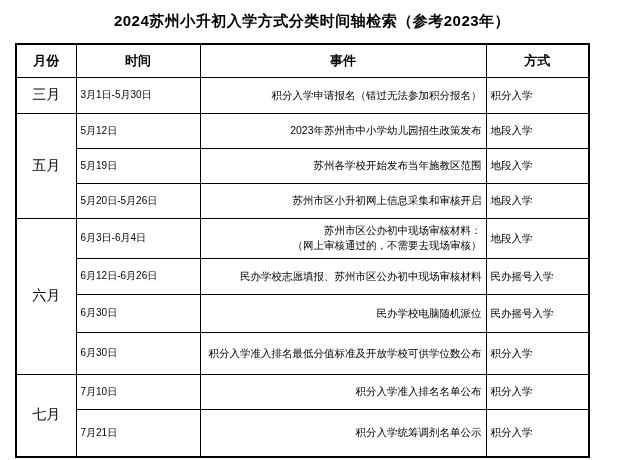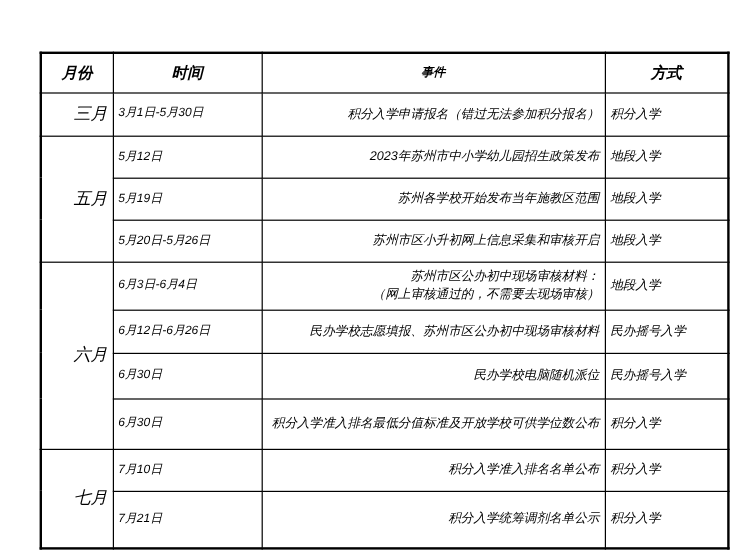--- a/index.html
+++ b/index.html
@@ -22,51 +22,50 @@
     text-align: center;
     font-size: 15px;
     font-weight: bold;
     letter-spacing: 0.5px;
     padding-top: 12px;
     margin: 0;
     color: #000000;
   }
   table.timeline {
     position: absolute;
-    left: 33px;
+    left: 15px;
     top: 43px;
     width: 573px;
     border-collapse: collapse;
     table-layout: fixed;
     border: 2px solid #000000;
-    font-style: italic;
   }
   table.timeline td, table.timeline th {
     border: 1px solid #000000;
     vertical-align: middle;
     padding: 2px 4px;
     line-height: 1.4;
     overflow: hidden;
   }
   col.c-month  { width: 60px; }
   col.c-time   { width: 124px; }
   col.c-event  { width: 286px; }
   col.c-method { width: 103px; }
 
   tr.header-row { height: 33px; }
   tr.header-row th {
     font-weight: bold;
     font-size: 13px;
     text-align: center;
   }
   tr.header-row th.event-header {
-    font-size: 10px;
+    font-size: 13px;
   }
   td.month-cell {
-    text-align: right;
+    text-align: center;
     font-size: 14px;
     font-weight: normal;
   }
   td.time-cell {
     font-size: 10px;
     text-align: left;
     padding-left: 5px;
   }
   td.event-cell {
     font-size: 10.5px;
@@ -82,20 +81,21 @@
   }
   tr.r-std  { height: 35px; }
   tr.r-tall { height: 40px; }
   tr.r-xtall{ height: 42px; }
 </style>
 </head>
 <body>
 
 <div class="page">
 
+  <div class="doc-title">2024苏州小升初入学方式分类时间轴检索（参考2023年）</div>
 
   <table class="timeline">
     <colgroup>
       <col class="c-month">
       <col class="c-time">
       <col class="c-event">
       <col class="c-method">
     </colgroup>
 
     <tbody>

